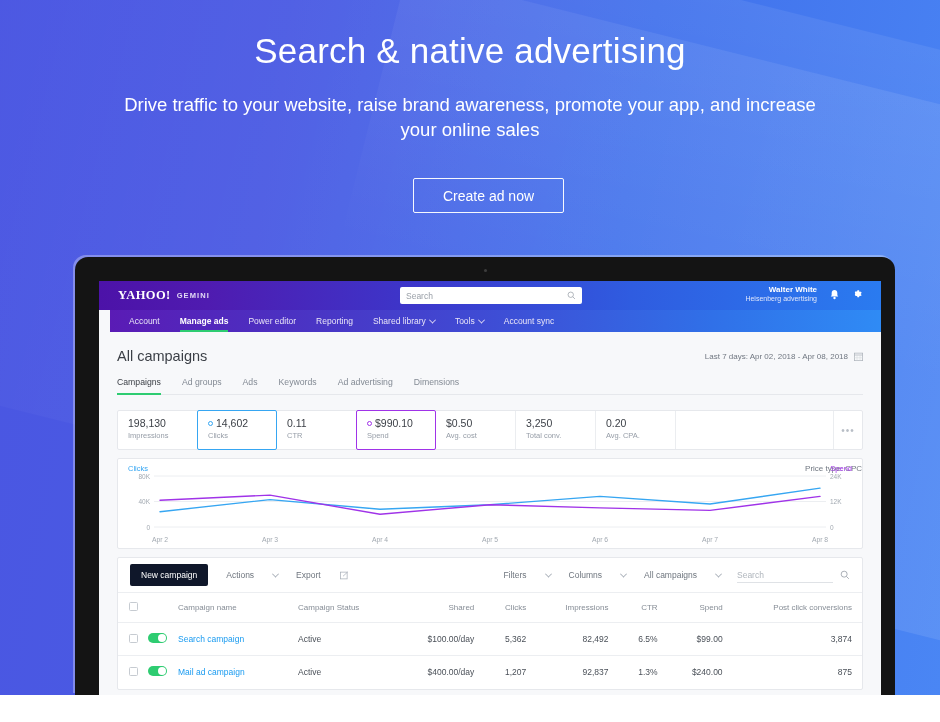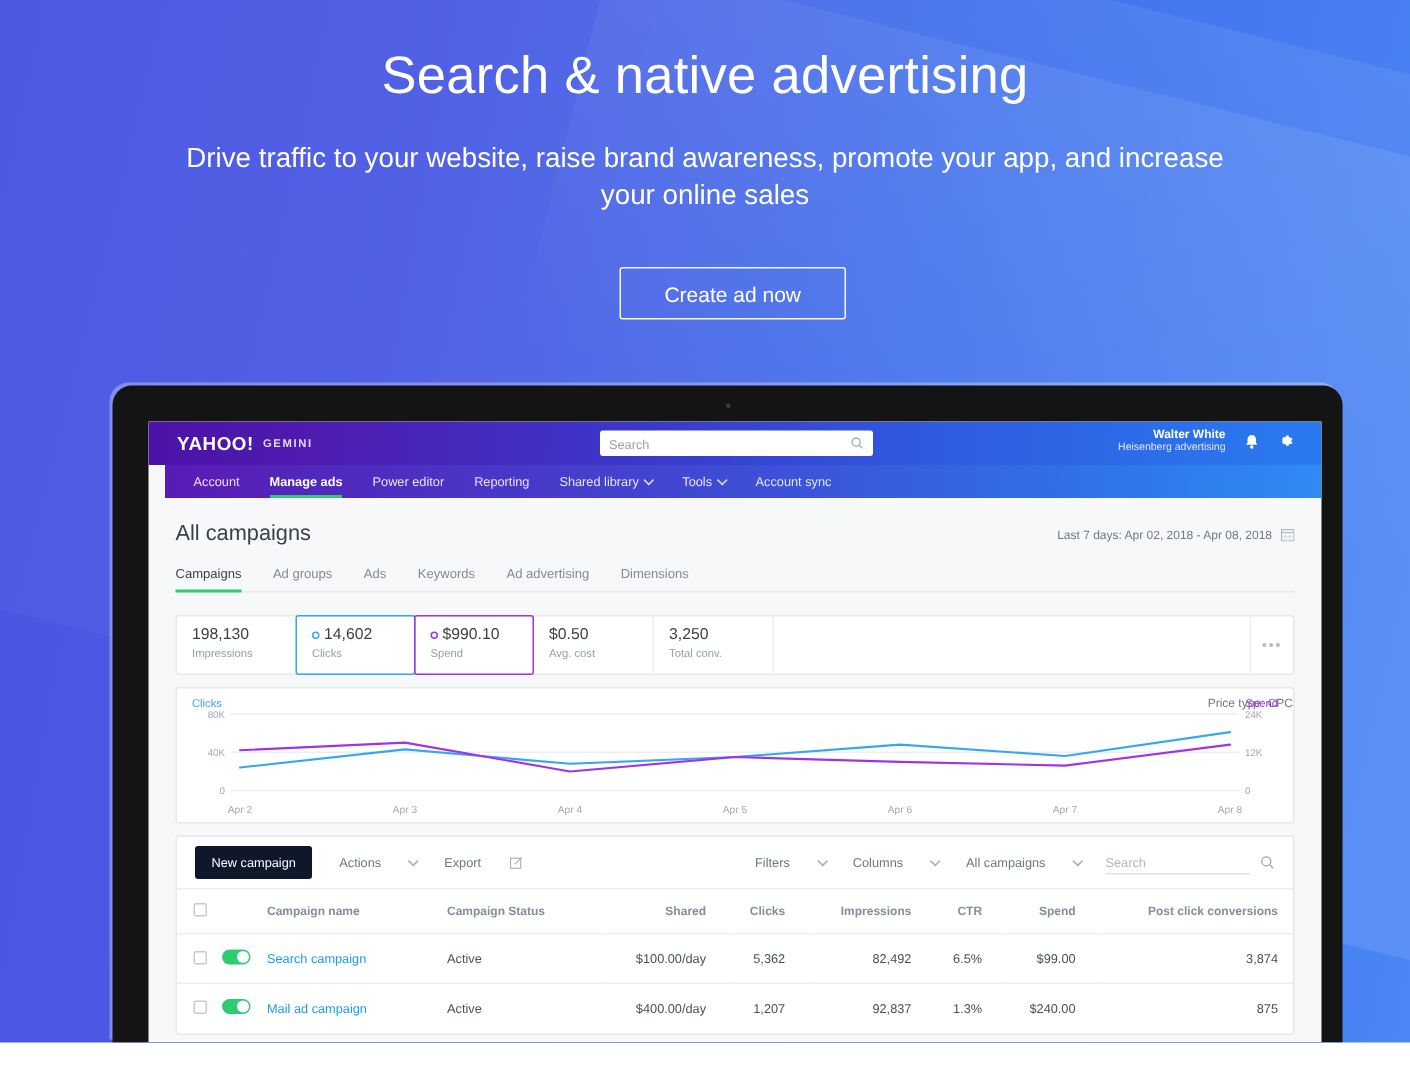--- a/index.html
+++ b/index.html
@@ -80,21 +80,21 @@
   
   #brandbar {
     position: relative; height: 29px;
     background: linear-gradient(92deg, #4c12a8 0%, #4f1bb0 14%, #3b38cc 42%, #2f5ce0 68%, #2a7bf0 100%);
     display: flex; align-items: center;
   }
   #yahoo-logo {
     margin-left: 19px;
     color: #fff; font-size: 12.5px; font-weight: 700;
     letter-spacing: .4px;
-    font-family: Liberation Sans, sans-serif;
+    font-family: Liberation Serif, serif;
   }
   #gemini-word {
     margin-left: 6px; color: #e2d9f5; font-size: 7.5px;
     letter-spacing: 1.1px; font-weight: 600;
   }
   #search-wrap {
     position: absolute; left: 301px; top: 6px;
     width: 182px; height: 17px;
     background: #fff; border-radius: 2px;
     display: flex; align-items: center;
@@ -209,21 +209,21 @@
   .caret-g { display:inline-block; width:5px; height:5px; border-right:1px solid #a9b0b9; border-bottom:1px solid #a9b0b9; transform: rotate(45deg) translate(-1px,-1px); }
   #toolbar-right { margin-left: auto; display: flex; align-items: center; }
   #table-search {
     border: 0; border-bottom: 1px solid #dfe2e6; outline: 0;
     font-family: inherit; font-size: 8.5px; color: #555;
     width: 96px; padding: 2px 0; margin-left: 16px; background: transparent;
   }
   #table-search::placeholder { color: #b0b6bd; }
 
   table { width: 100%; border-collapse: collapse; }
-  th { font-size: 8px; font-weight: 700; color: #868d96; padding: 9px 0; }
+  th { font-size: 8px; font-weight: 400; color: #868d96; padding: 9px 0; }
   td { font-size: 8.5px; color: #4a5058; padding: 10px 0; border-top: 1px solid #eceef1; }
   .c-check { width: 30px; text-align: center; }
   .c-toggle { width: 30px; }
   .c-name { width: 120px; text-align: left; }
   .c-status { width: 105px; text-align: left; }
   .c-num { text-align: right; padding-right: 16px; }
   .c-num.last { padding-right: 10px; }
   thead th.c-name, thead th.c-status { padding-left: 0; }
   .chk {
     width: 9px; height: 9px; border: 1px solid #c6cbd1;
@@ -336,34 +336,42 @@
             <div class="kpi-val">198,130</div>
             <div class="kpi-lab">Impressions</div>
           </div>
           <div class="kpi sel-blue">
             <div class="kpi-val">
               <span class="kpi-dot"></span>
               <span>14,602</span>
             </div>
             <div class="kpi-lab">Clicks</div>
           </div>
+          <div class="kpi">
+            <div class="kpi-val">0.11</div>
+            <div class="kpi-lab">CTR</div>
+          </div>
           <div class="kpi sel-purple">
             <div class="kpi-val">
               <span class="kpi-dot"></span>
               <span>$990.10</span>
             </div>
             <div class="kpi-lab">Spend</div>
           </div>
           <div class="kpi">
             <div class="kpi-val">$0.50</div>
             <div class="kpi-lab">Avg. cost</div>
           </div>
           <div class="kpi">
             <div class="kpi-val">3,250</div>
             <div class="kpi-lab">Total conv.</div>
+          </div>
+          <div class="kpi">
+            <div class="kpi-val">0.20</div>
+            <div class="kpi-lab">Avg. CPA.</div>
           </div>
           <div id="kpi-spacer"></div>
           <div id="kpi-more">•••</div>
         </div>
 
         <div id="chart-card">
           <div id="chart-legend-left">Clicks</div>
           <div id="chart-pricetype">Price type: CPC</div>
           <div id="chart-legend-right">Spend</div>
           <svg id="chart-svg" width="744" height="89" viewBox="0 0 744 89">

